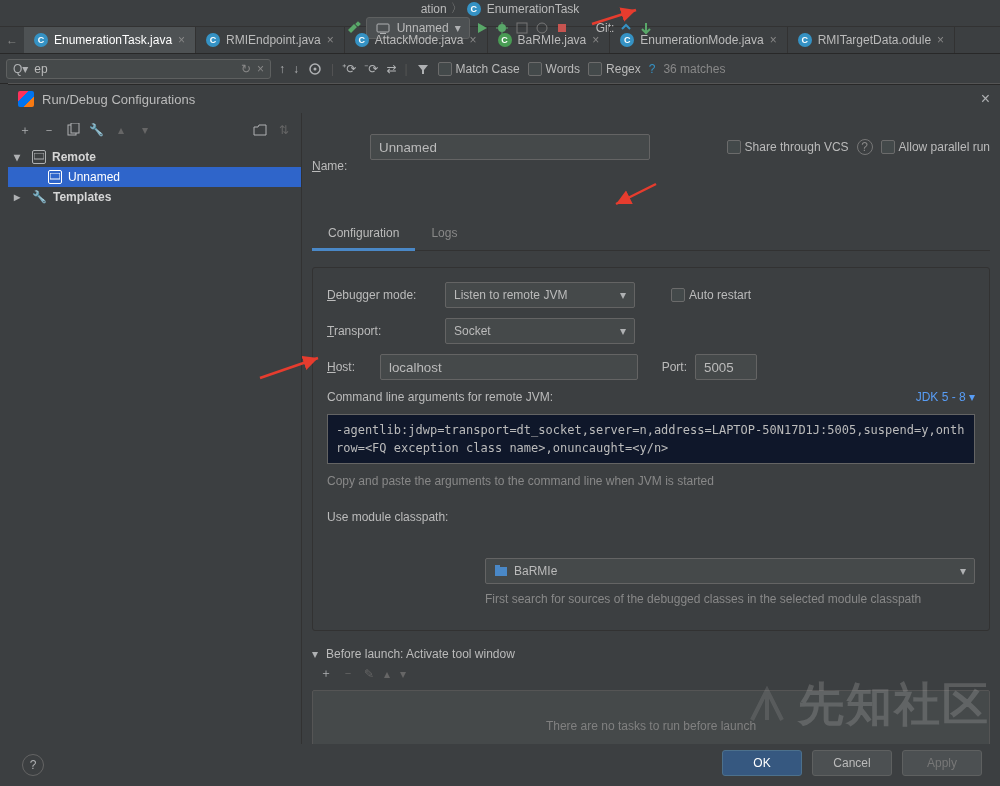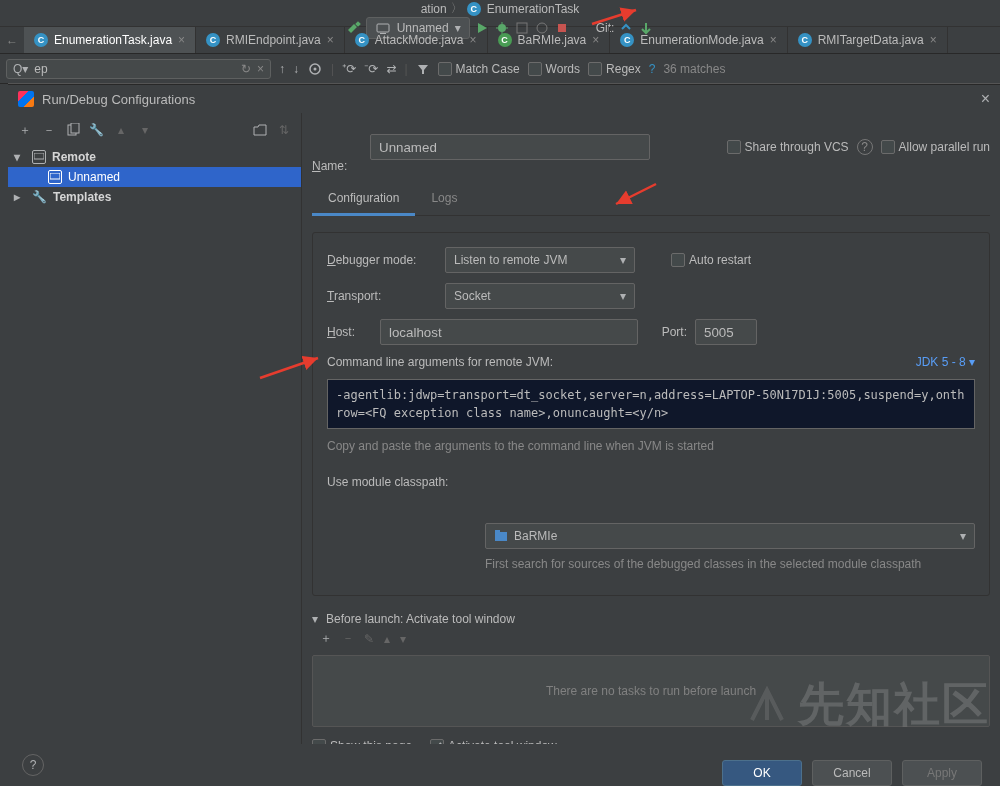--- a/index.html
+++ b/index.html
@@ -40,28 +40,28 @@
 .tree-item.sel { background:#2f65ca; color:#fff;}
 .tree-item .sqicon { width:14px; height:14px; border:1px solid #afb1b3; border-radius:2px; display:flex; align-items:center; justify-content:center; font-size:8px;}
 .form { flex:1; padding:8px 10px 0 10px; overflow:auto;}
 .row { display:flex; align-items:center; margin-bottom:10px; gap:8px;}
 .lbl { width:110px; color:#bbbbbb;}
 .lbl .u { text-decoration:underline;}
 .txt { background:#45494a; border:1px solid #646464; color:#bbb; padding:4px 8px; height:26px; border-radius:2px; outline:none;}
 .combo { background:#45494a; border:1px solid #646464; color:#bbb; padding:0 8px; height:26px; border-radius:2px; display:flex; align-items:center; gap:6px; position:relative;}
 .combo::after { content:"▾"; position:absolute; right:8px; color:#afb1b3;}
 .subtabs { display:flex; border-bottom:1px solid #323232; margin-bottom:16px;}
-.subtab { padding:8px 16px; color:#888;}
+.subtab { padding:8px 16px; color:#888;margin-top:35px;}
 .subtab.active { color:#bbb; border-bottom:3px solid #4a88c7; margin-bottom:-1px;}
 .panel { background:#3c3f41; border:1px solid #323232; border-radius:3px; padding:14px; margin-bottom:16px;}
 .cmdline { background:#0f172a; border:1px solid #646464; font-family:"Consolas",monospace; font-size:12px; color:#bbb; padding:6px 8px; line-height:1.5; word-break:break-all;}
 .hint { color:#888; margin-top:10px; font-size:12px;}
 .link { color:#589df6; cursor:pointer;}
 .before-panel { border:1px solid #555; background:#45494a; text-align:center; color:#808080; padding:28px 0; border-radius:2px; margin-top:8px;}
-.dlg-btns { position:absolute; bottom:0; right:18px; display:flex; gap:10px;}
+.dlg-btns { position:absolute; bottom:10px; right:18px; display:flex; gap:10px;}
 .btn { width:80px; height:26px; border:1px solid #5e6060; background:#4c5052; color:#bbb; border-radius:3px; display:flex; align-items:center; justify-content:center; cursor:pointer;}
 .btn.primary { background:#365880; border-color:#4c708c; color:#fff;}
 .btn.dim { color:#777;}
 .help { position:absolute; bottom:10px; left:14px; width:22px; height:22px; border:1px solid #646464; border-radius:50%; display:flex; align-items:center; justify-content:center; color:#afb1b3;}
 .arrow-red { position:absolute; pointer-events:none;}
 .wm { position:absolute; right:10px; bottom:50px; font-size:46px; color:#ababab; opacity:0.28; font-weight:600; letter-spacing:2px; display:flex; align-items:center; gap:8px;}
 .wm .logo { width:46px; height:46px; opacity:0.7; position:relative;}
 svg { display:block;}
 </style>
 </head>
@@ -161,21 +161,21 @@
       <span>BaRMIe.java</span>
       <span class="close">×</span>
     </div>
   <div class="tab">
       <span class="c-icon">C</span>
       <span>EnumerationMode.java</span>
       <span class="close">×</span>
     </div>
   <div class="tab">
       <span class="c-icon">C</span>
-      <span>RMITargetData.java</span>
+      <span>RMITargetData.odule</span>
       <span class="close">×</span>
     </div>
 </div>
 
 <div class="findbar">
   <div class="findbox">
     <span style="color:#afb1b3;">Q▾</span>
     <input value="ep" style="">
     <span style="color:#888;">↻</span>
     <span style="color:#888;">×</span>

